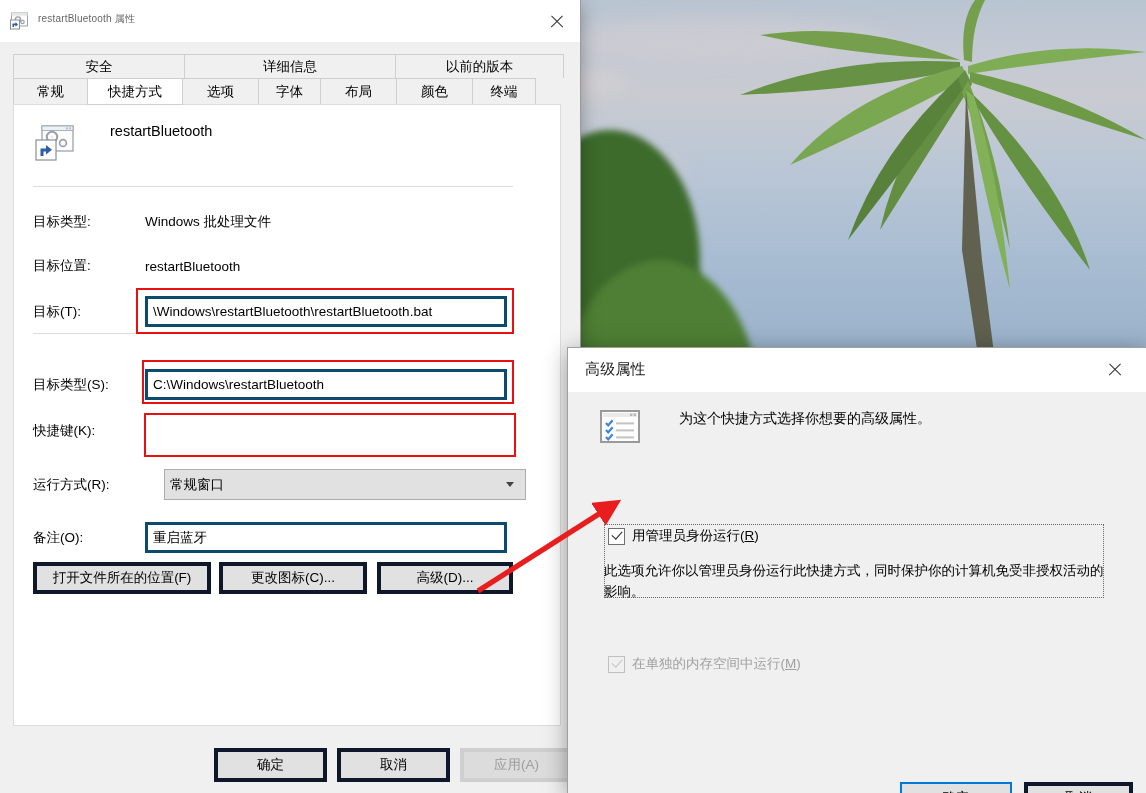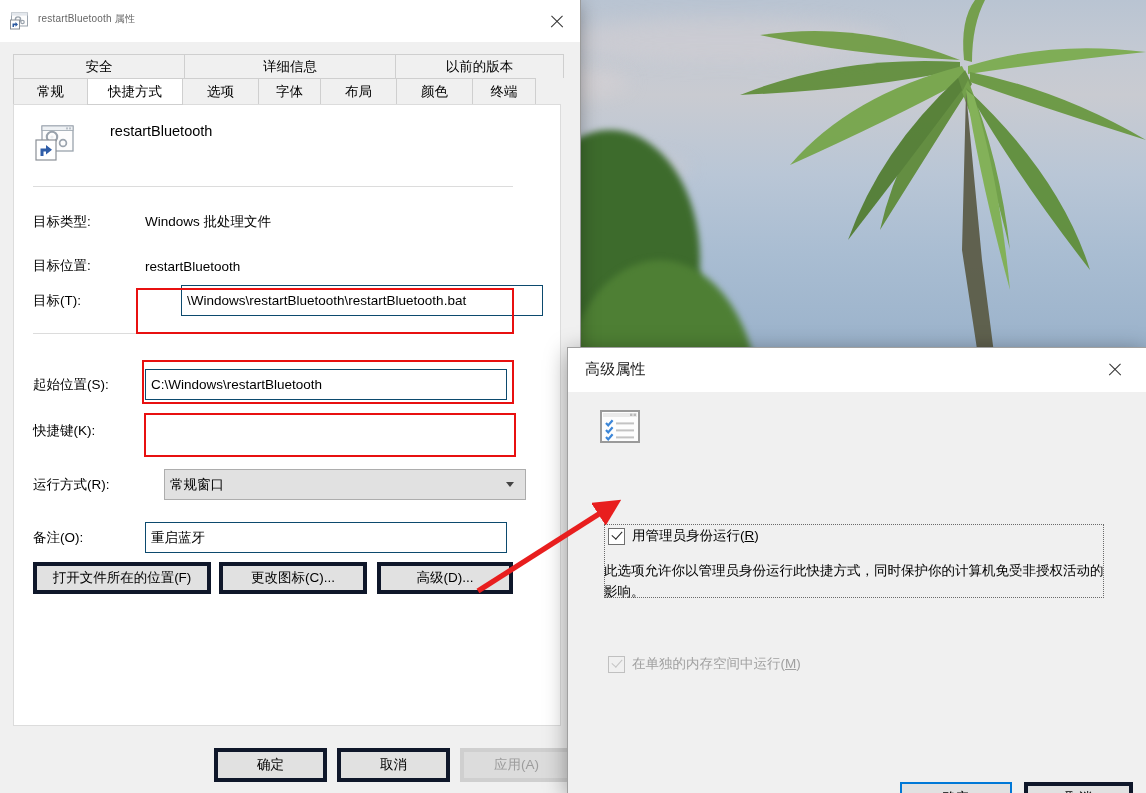--- a/index.html
+++ b/index.html
@@ -103,21 +103,21 @@
     position:absolute;left:13px;top:104px;width:548px;height:622px;
     background:#fff;border:1px solid #dcdcdc;box-sizing:border-box;
   }
   .shortcut-head{position:absolute;left:20px;top:18px;display:flex;align-items:center;}
   .sc-name{margin-left:76px;font-size:14.5px;}
   .hr{position:absolute;left:19px;top:81px;width:480px;height:1px;background:#dcdcdc;}
   .hr2{position:absolute;left:19px;top:228px;width:480px;height:1px;background:#dcdcdc;}
   .frow{position:absolute;left:19px;display:flex;align-items:center;}
   .flabel{width:112px;font-size:13.5px;color:#000;}
   .fbox{
-    box-sizing:border-box;border:1px solid #0c4a6e;background:#fff;height:31px;
+    box-sizing:border-box;border:3px solid #0c4a6e;background:#fff;height:31px;
     display:flex;align-items:center;padding:0 5px;font-size:13.5px;
   }
   .fbox.combo{background:#e1e1e1;border:1px solid #adadad;justify-content:space-between;}
   .chev{width:0;height:0;border-left:4.5px solid transparent;border-right:4.5px solid transparent;border-top:5px solid #444;margin-right:6px;}
   .btn{
     box-sizing:border-box;height:32px;background:#e1e1e1;border:4px solid #0f172a;
     display:flex;align-items:center;justify-content:center;font-size:13.5px;color:#000;cursor:default;
   }
   .btn.disabled{color:#9d9d9d;background:#dcdcdc;border-color:#cfcfcf;}
   .btn.focus{border:2px solid #0078d7;background:#e1e1e1;}
@@ -286,29 +286,29 @@
     <div class="frow" style="top:108px;">
       <span class="flabel">目标类型:</span>
       <span>Windows 批处理文件</span>
     </div>
 
     <div class="frow" style="top:152px;">
       <span class="flabel">目标位置:</span>
       <span>restartBluetooth</span>
     </div>
 
-    <div class="frow" style="top:180px;gap:36px;">
+    <div class="frow" style="top:191px;">
       <span class="flabel">目标(T):</span>
       <span class="fbox" style="width:362px;">\Windows\restartBluetooth\restartBluetooth.bat</span>
     </div>
 
     <div class="hr2"></div>
 
     <div class="frow" style="top:264px;">
-      <span class="flabel">起始位置(S):</span>
+      <span class="flabel">目标类型(S):</span>
       <span class="fbox" style="width:362px;">C:\Windows\restartBluetooth</span>
     </div>
 
     <div class="frow" style="top:317px;">
       <span class="flabel">快捷键(K):</span>
     </div>
 
     <div class="frow" style="top:364px;gap:19px;">
       <span class="flabel">运行方式(R):</span>
       <span class="fbox combo" style="width:362px;">
@@ -355,20 +355,21 @@
           <rect x="30" y="3.6" width="2.4" height="2.4" fill="#b8b8b8"></rect>
           <rect x="33.6" y="3.6" width="2.4" height="2.4" fill="#b8b8b8"></rect>
           <path d="M6 13 L8.2 15.4 L12.6 10.2" stroke="#3b86d8" stroke-width="2.2" fill="none"></path>
           <path d="M6 20 L8.2 22.4 L12.6 17.2" stroke="#3b86d8" stroke-width="2.2" fill="none"></path>
           <path d="M6 27 L8.2 29.4 L12.6 24.2" stroke="#3b86d8" stroke-width="2.2" fill="none"></path>
           <rect x="16" y="12.4" width="18" height="2" fill="#c3c3c3"></rect>
           <rect x="16" y="19.4" width="18" height="2" fill="#c3c3c3"></rect>
           <rect x="16" y="26.4" width="18" height="2" fill="#c3c3c3"></rect>
         </svg>
       </span>
+      <span class="txt">为这个快捷方式选择你想要的高级属性。</span>
     </div>
 
     <div class="groupbox"></div>
 
     <div class="cbrow" style="left:40px;top:136px;">
       <span class="cbox">
           <span class="tick"></span>
         </span>
       <span class="cblabel"><span>用管理员身份运行(</span><u>R</u><span>)</span></span>
     </div>

